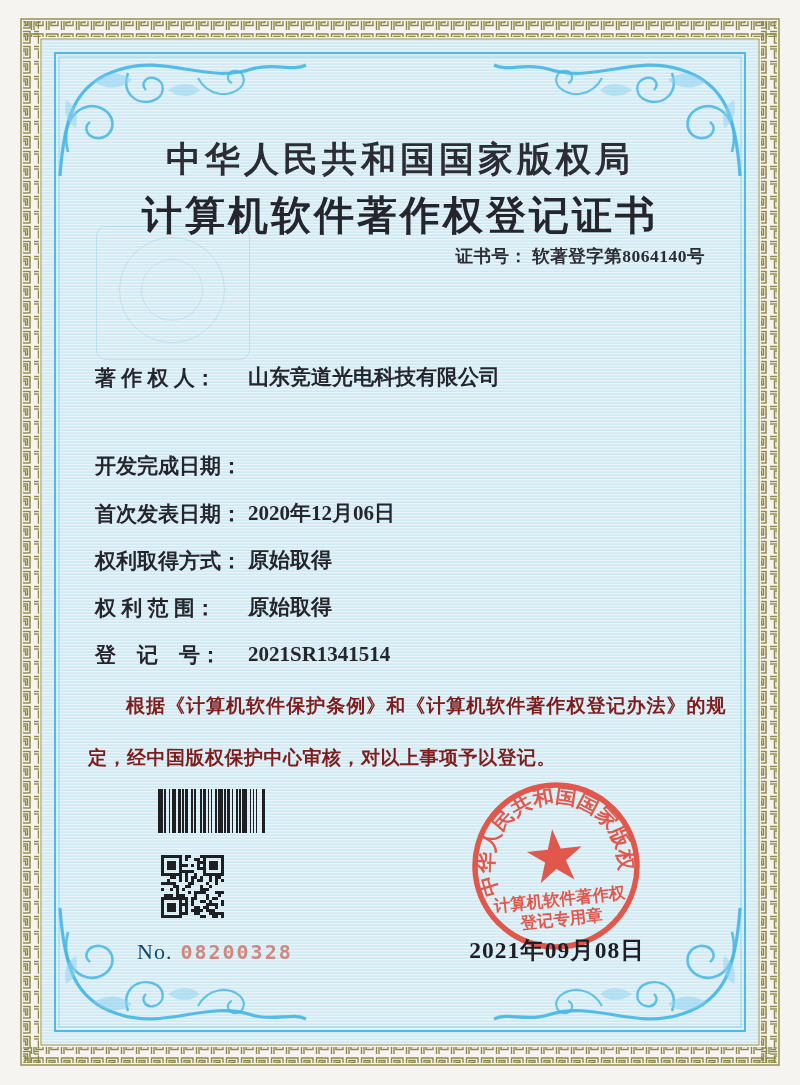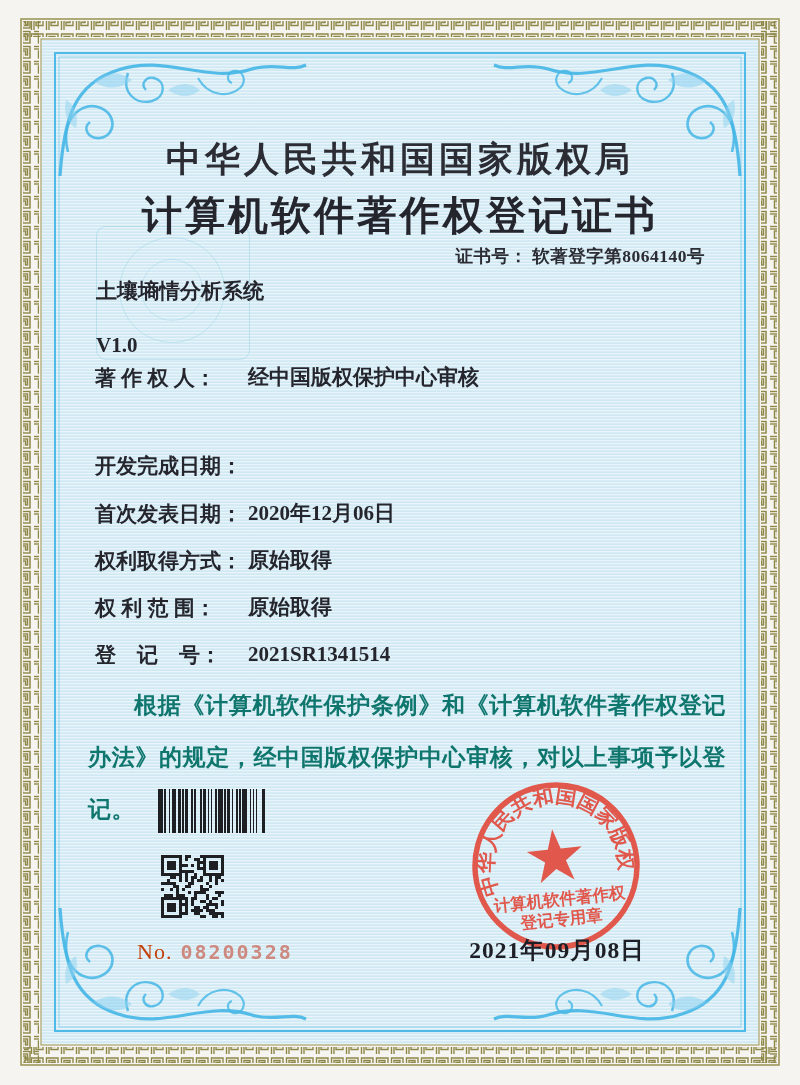--- a/index.html
+++ b/index.html
@@ -47,31 +47,31 @@
     position:absolute;right:95px;top:244px;
     font-size:17.5px;font-weight:700;letter-spacing:.5px;color:#2b2c34;
   }
   .row{position:absolute;left:95px;display:flex;font-size:21px;font-weight:700;color:#24252d;}
   .row .lbl{width:152px;flex:0 0 auto;white-space:pre;}
   .row .val{margin-left:1px;line-height:27px;white-space:pre-line;}
   .r1{top:278px}.r2{top:364px}.r3{top:452px}.r4{top:500px}
   .r5{top:547px}.r6{top:594px}.r7{top:641px}
   .statement{
     position:absolute;left:88px;top:680px;width:638px;
-    font-size:23px;font-weight:600;line-height:52px;
-    text-align:justify;text-indent:2em;color:#0f766e;letter-spacing:.5px;
+    font-size:19px;font-weight:600;line-height:52px;
+    text-align:justify;text-indent:2em;color:#7f1d1d;letter-spacing:.5px;
   }
   .barcode{
     position:absolute;left:158px;top:789px;width:120px;height:44px;
     display:flex;align-items:stretch;overflow:hidden;
   }
   .barcode div{height:100%;flex:0 0 auto;}
   .qr{position:absolute;left:161px;top:855px;width:63px;height:63px;}
   .serial{position:absolute;left:137px;top:939px;display:flex;align-items:baseline;}
-  .serial .no-lbl{font-size:22px;color:#c2410c;letter-spacing:1px;}
+  .serial .no-lbl{font-size:22px;color:#0c4a6e;letter-spacing:1px;}
   .serial .no-num{
     margin-left:8px;font-family:"DejaVu Sans Mono","Liberation Mono",monospace;
     font-size:20px;letter-spacing:2px;color:#cd897f;font-weight:600;
   }
   .seal{position:absolute;left:470px;top:780px;width:172px;height:172px;
     transform:rotate(-6deg);opacity:.9;}
   .issue-date{
     position:absolute;left:462px;top:934px;width:190px;text-align:center;
     font-size:23.5px;font-weight:700;letter-spacing:1px;color:#1e1f26;
   }
@@ -119,27 +119,25 @@
 
   <div class="watermark"></div>
 
   <div class="authority">中华人民共和国国家版权局</div>
 
   <div class="cert-title">计算机软件著作权登记证书</div>
 
   <div class="cert-no">证书号：  软著登字第8064140号</div>
 
   <div class="row r1">
-    <span class="val"><span>土壤墒情分析系统</span><br>
-      <span>V1.0</span></span>
   </div>
 
   <div class="row r2">
     <span class="lbl">著 作 权 人：</span>
-    <span class="val">经中国版权保护中心审核</span>
+    <span class="val">山东竞道光电科技有限公司</span>
   </div>
 
   <div class="row r3">
     <span class="lbl">开发完成日期：</span>
   </div>
 
   <div class="row r4">
     <span class="lbl">首次发表日期：</span>
     <span class="val">2020年12月06日</span>
   </div>

